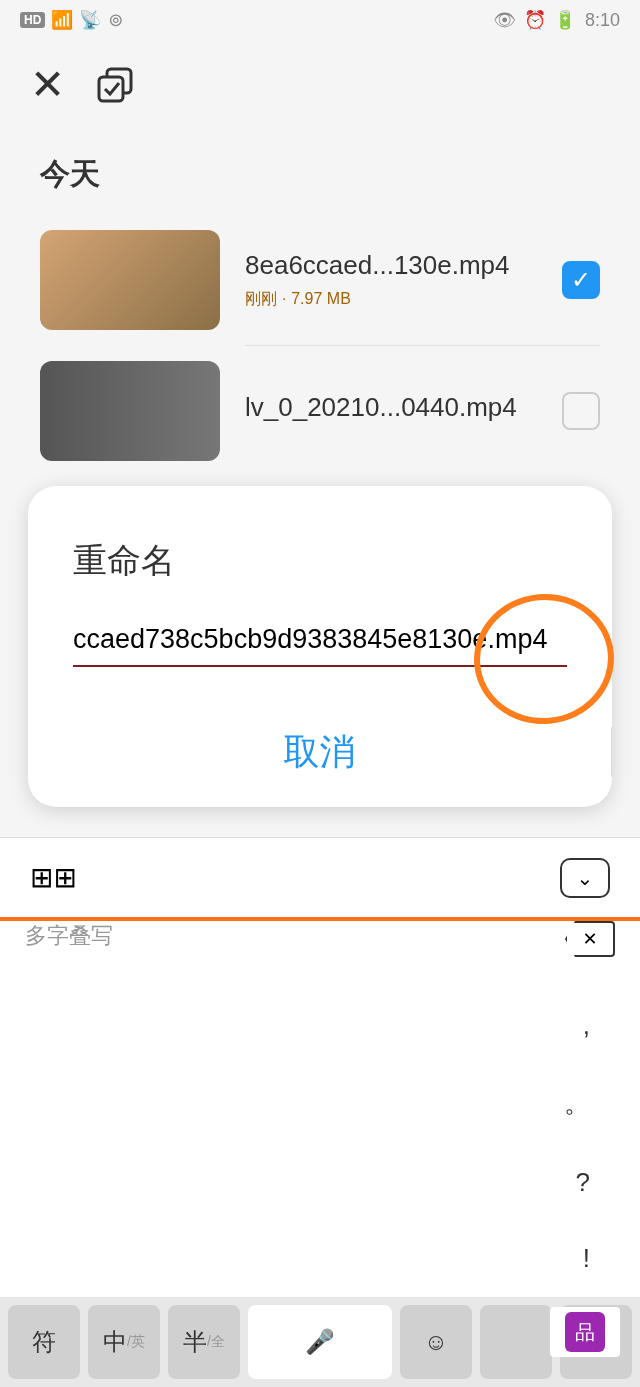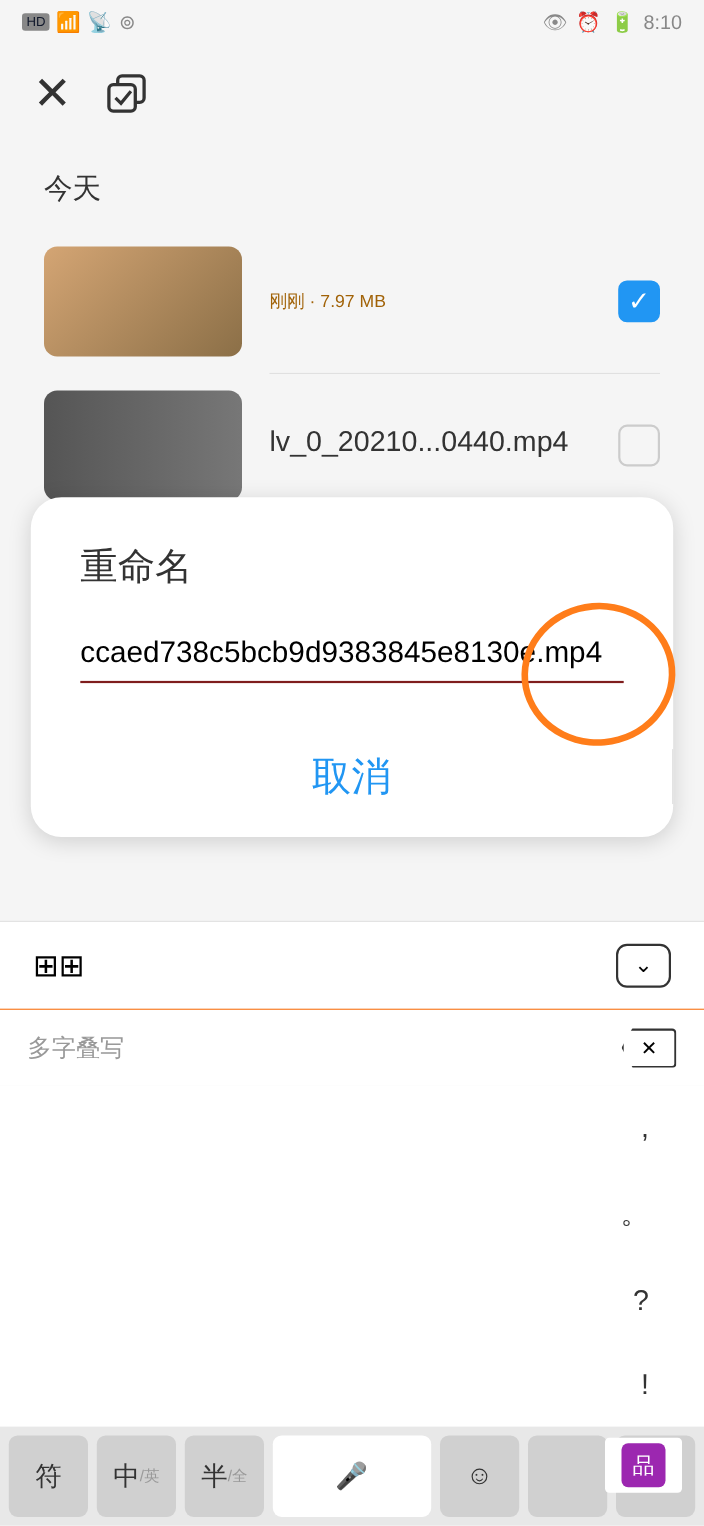--- a/index.html
+++ b/index.html
@@ -1,49 +1,49 @@
 <!DOCTYPE html>
 <html><head>
 <meta charset="utf-8">
 <style>
 *{margin:0;padding:0;box-sizing:border-box;font-family:-apple-system,sans-serif}
 body{width:640px;height:1387px;background:#f5f5f5;position:relative;overflow:hidden}
 .status-bar{height:40px;display:flex;justify-content:space-between;align-items:center;padding:0 20px;color:#888;font-size:18px}
 .status-left{display:flex;gap:6px;align-items:center}
 .status-right{display:flex;gap:8px;align-items:center}
-.hd-badge{background:#888;color:#0f172a;padding:1px 4px;border-radius:3px;font-size:12px;font-weight:normal}
+.hd-badge{background:#888;color:#ffffff;padding:1px 4px;border-radius:3px;font-size:12px;font-weight:bold}
 .header{display:flex;align-items:center;padding:20px 30px;gap:30px}
 .close-x{font-size:42px;color:#333;font-weight:300}
 .header-title{font-size:36px;color:#333;font-weight:500;flex:1}
 .select-all{width:40px;height:40px}
-.section-title{font-size:26px;color:#333;padding:25px 40px 20px;font-weight:400}
+.section-title{font-size:30px;color:#333;padding:25px 40px 20px;font-weight:700}
 .file-list{padding:0 40px}
 .file-item{display:flex;align-items:center;gap:25px;padding:15px 0}
 .thumb{width:180px;height:100px;border-radius:12px;background:linear-gradient(135deg,#d4a574,#8b6f47);flex-shrink:0}
 .thumb2{background:linear-gradient(90deg,#555,#777)}
 .file-info{flex:1}
 .file-name{font-size:26px;color:#333;margin-bottom:8px}
 .file-meta{font-size:16px;color:#a16207}
 .checkbox{width:38px;height:38px;border-radius:8px;border:2px solid #ccc}
 .checkbox.checked{background:#2196f3;border-color:#2196f3;display:flex;align-items:center;justify-content:center;color:#fff;font-size:24px}
 .divider{height:1px;background:#e0e0e0;margin-left:205px}
-.dialog{position:absolute;top:452px;left:28px;right:28px;background:#fff;border-radius:28px;padding:40px 0 20px;box-shadow:0 4px 20px rgba(0,0,0,0.15);z-index:10}
+.dialog{position:absolute;top:486px;left:28px;right:28px;background:#fff;border-radius:28px;padding:52px 0 20px;box-shadow:0 4px 20px rgba(0,0,0,0.15);z-index:10}
 .dialog-title{font-size:34px;color:#333;padding:0 45px 30px;font-weight:500}
 .dialog-input-wrap{padding:0 45px;position:relative}
 .dialog-input{width:100%;border:none;border-bottom:2px solid #7f1d1d;font-size:27px;padding:10px 0;background:transparent;outline:none}
 .dialog-input::selection{background:#b3d4ff}
 .circle-annotation{position:absolute;right:-2px;top:-20px;width:140px;height:130px;border:6px solid #ff7d1a;border-radius:50%;transform:rotate(-5deg);pointer-events:none}
 .dialog-buttons{display:flex;margin-top:50px;height:70px}
 .dialog-btn{flex:1;font-size:36px;color:#2196f3;display:flex;align-items:center;justify-content:center}
 .btn-divider{width:1px;background:#e0e0e0;margin:10px 0}
 .keyboard{position:absolute;bottom:0;left:0;right:0;background:#f8f8f8}
 .kb-top{height:80px;display:flex;align-items:center;justify-content:space-between;padding:0 30px;background:#fff;border-top:1px solid #ddd}
 .grid-icon{font-size:28px}
 .chevron-box{width:50px;height:40px;border:2px solid #333;border-radius:10px;display:flex;align-items:center;justify-content:center;font-size:20px}
-.kb-candidate{height:70px;display:flex;align-items:center;justify-content:space-between;padding:0 25px;background:#fff;border-top:1px solid #f97316}
+.kb-candidate{height:70px;display:flex;justify-content:space-between;padding:0 25px;background:#fff;border-top:4px solid #f97316}
 .candidate-text{color:#999;font-size:22px}
 .backspace{width:50px;height:36px;border:2px solid #333;border-radius:6px 4px 4px 6px;display:flex;align-items:center;justify-content:center;font-size:18px;clip-path:polygon(20% 0,100% 0,100% 100%,20% 100%,0 50%)}
 .kb-symbols{height:310px;display:flex;flex-direction:column;justify-content:space-around;align-items:flex-end;padding:0 50px;background:#fff}
 .kb-sym{font-size:26px;color:#333}
 .kb-bottom{height:90px;display:flex;gap:8px;padding:8px;background:#e8e8e8}
 .kb-key{flex:1;background:#d0d0d0;border-radius:8px;display:flex;align-items:center;justify-content:center;font-size:24px;color:#333}
 .kb-key.wide{flex:2;background:#fff}
 .kb-key sub{font-size:14px;color:#999}
 .watermark{position:absolute;bottom:30px;right:20px;display:flex;align-items:center;gap:8px;z-index:20;background:#fff;padding:5px 15px;border-radius:4px}
 .wm-icon{width:40px;height:40px;background:#9c27b0;border-radius:6px;display:flex;align-items:center;justify-content:center;color:#fff;font-size:20px}
@@ -75,20 +75,21 @@
       <path d="M10 24 l5 5 l9-11" fill="none" stroke="#333" stroke-width="3"></path>
     </svg>
 </div>
 
 <div class="section-title">今天</div>
 
 <div class="file-list">
   <div class="file-item">
     <div class="thumb"></div>
     <div class="file-info">
+      <div class="file-name">8ea6ccaed...130e.mp4</div>
       <div class="file-meta">刚刚 · 7.97 MB</div>
     </div>
     <div class="checkbox checked">✓</div>
   </div>
   <div class="divider"></div>
   <div class="file-item">
     <div class="thumb thumb2"></div>
     <div class="file-info">
       <div class="file-name">lv_0_20210...0440.mp4</div>
     </div>

